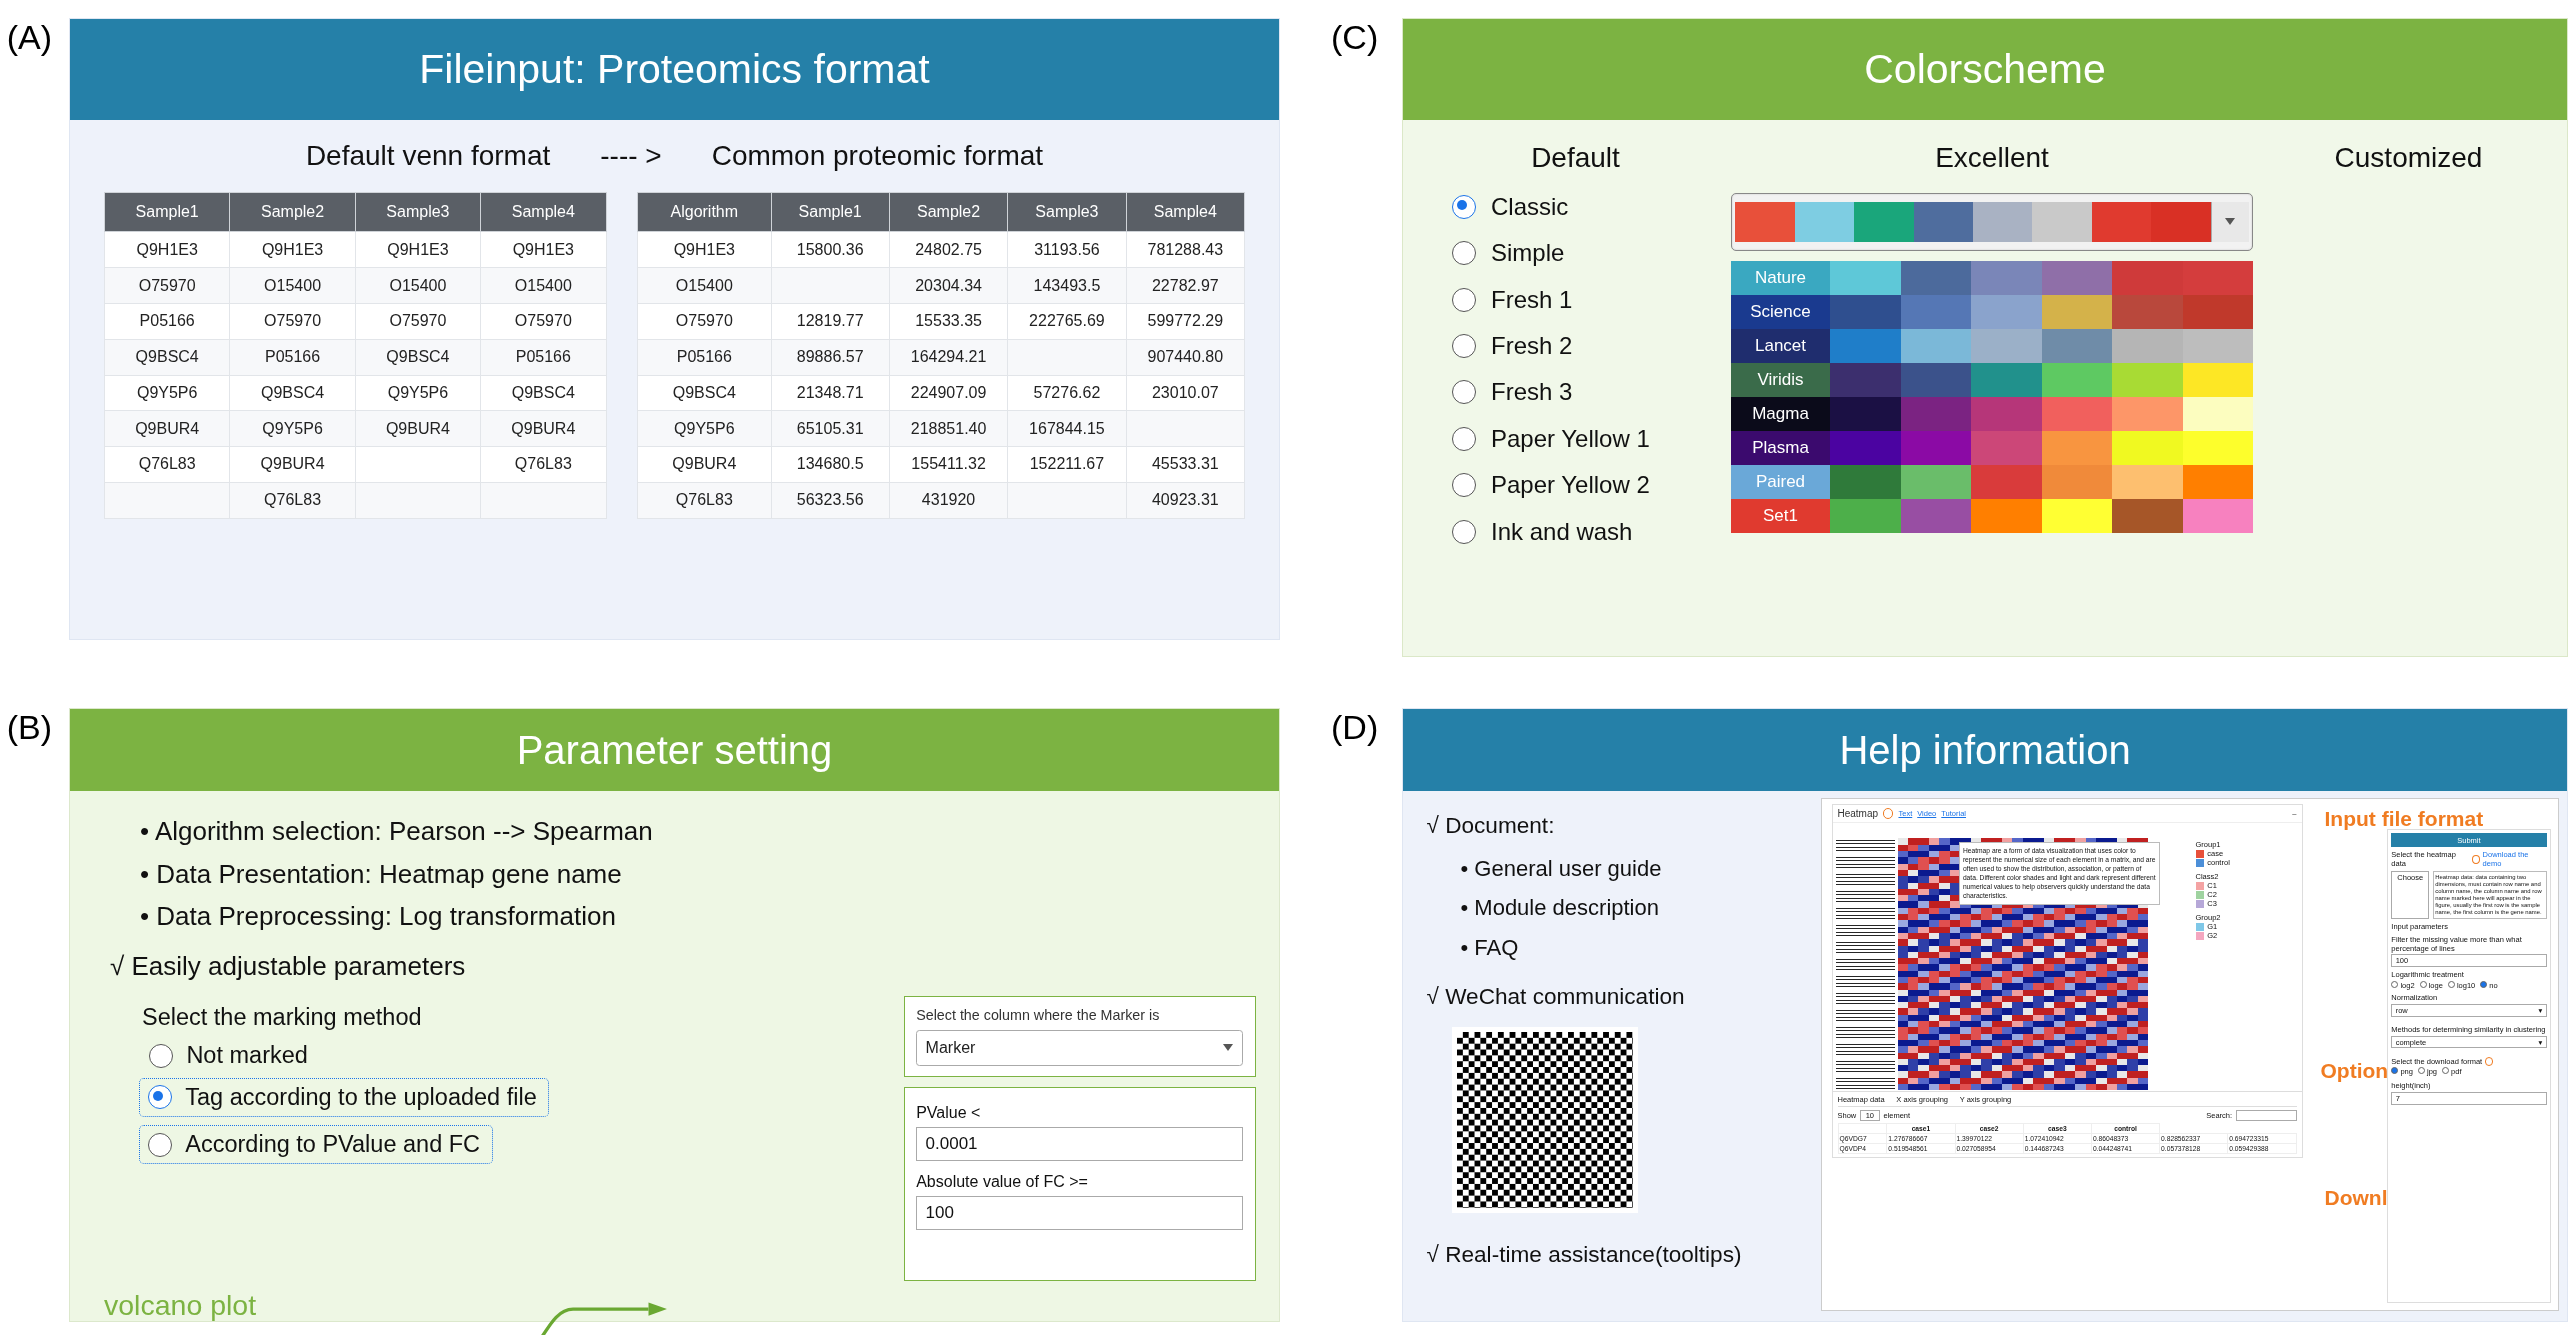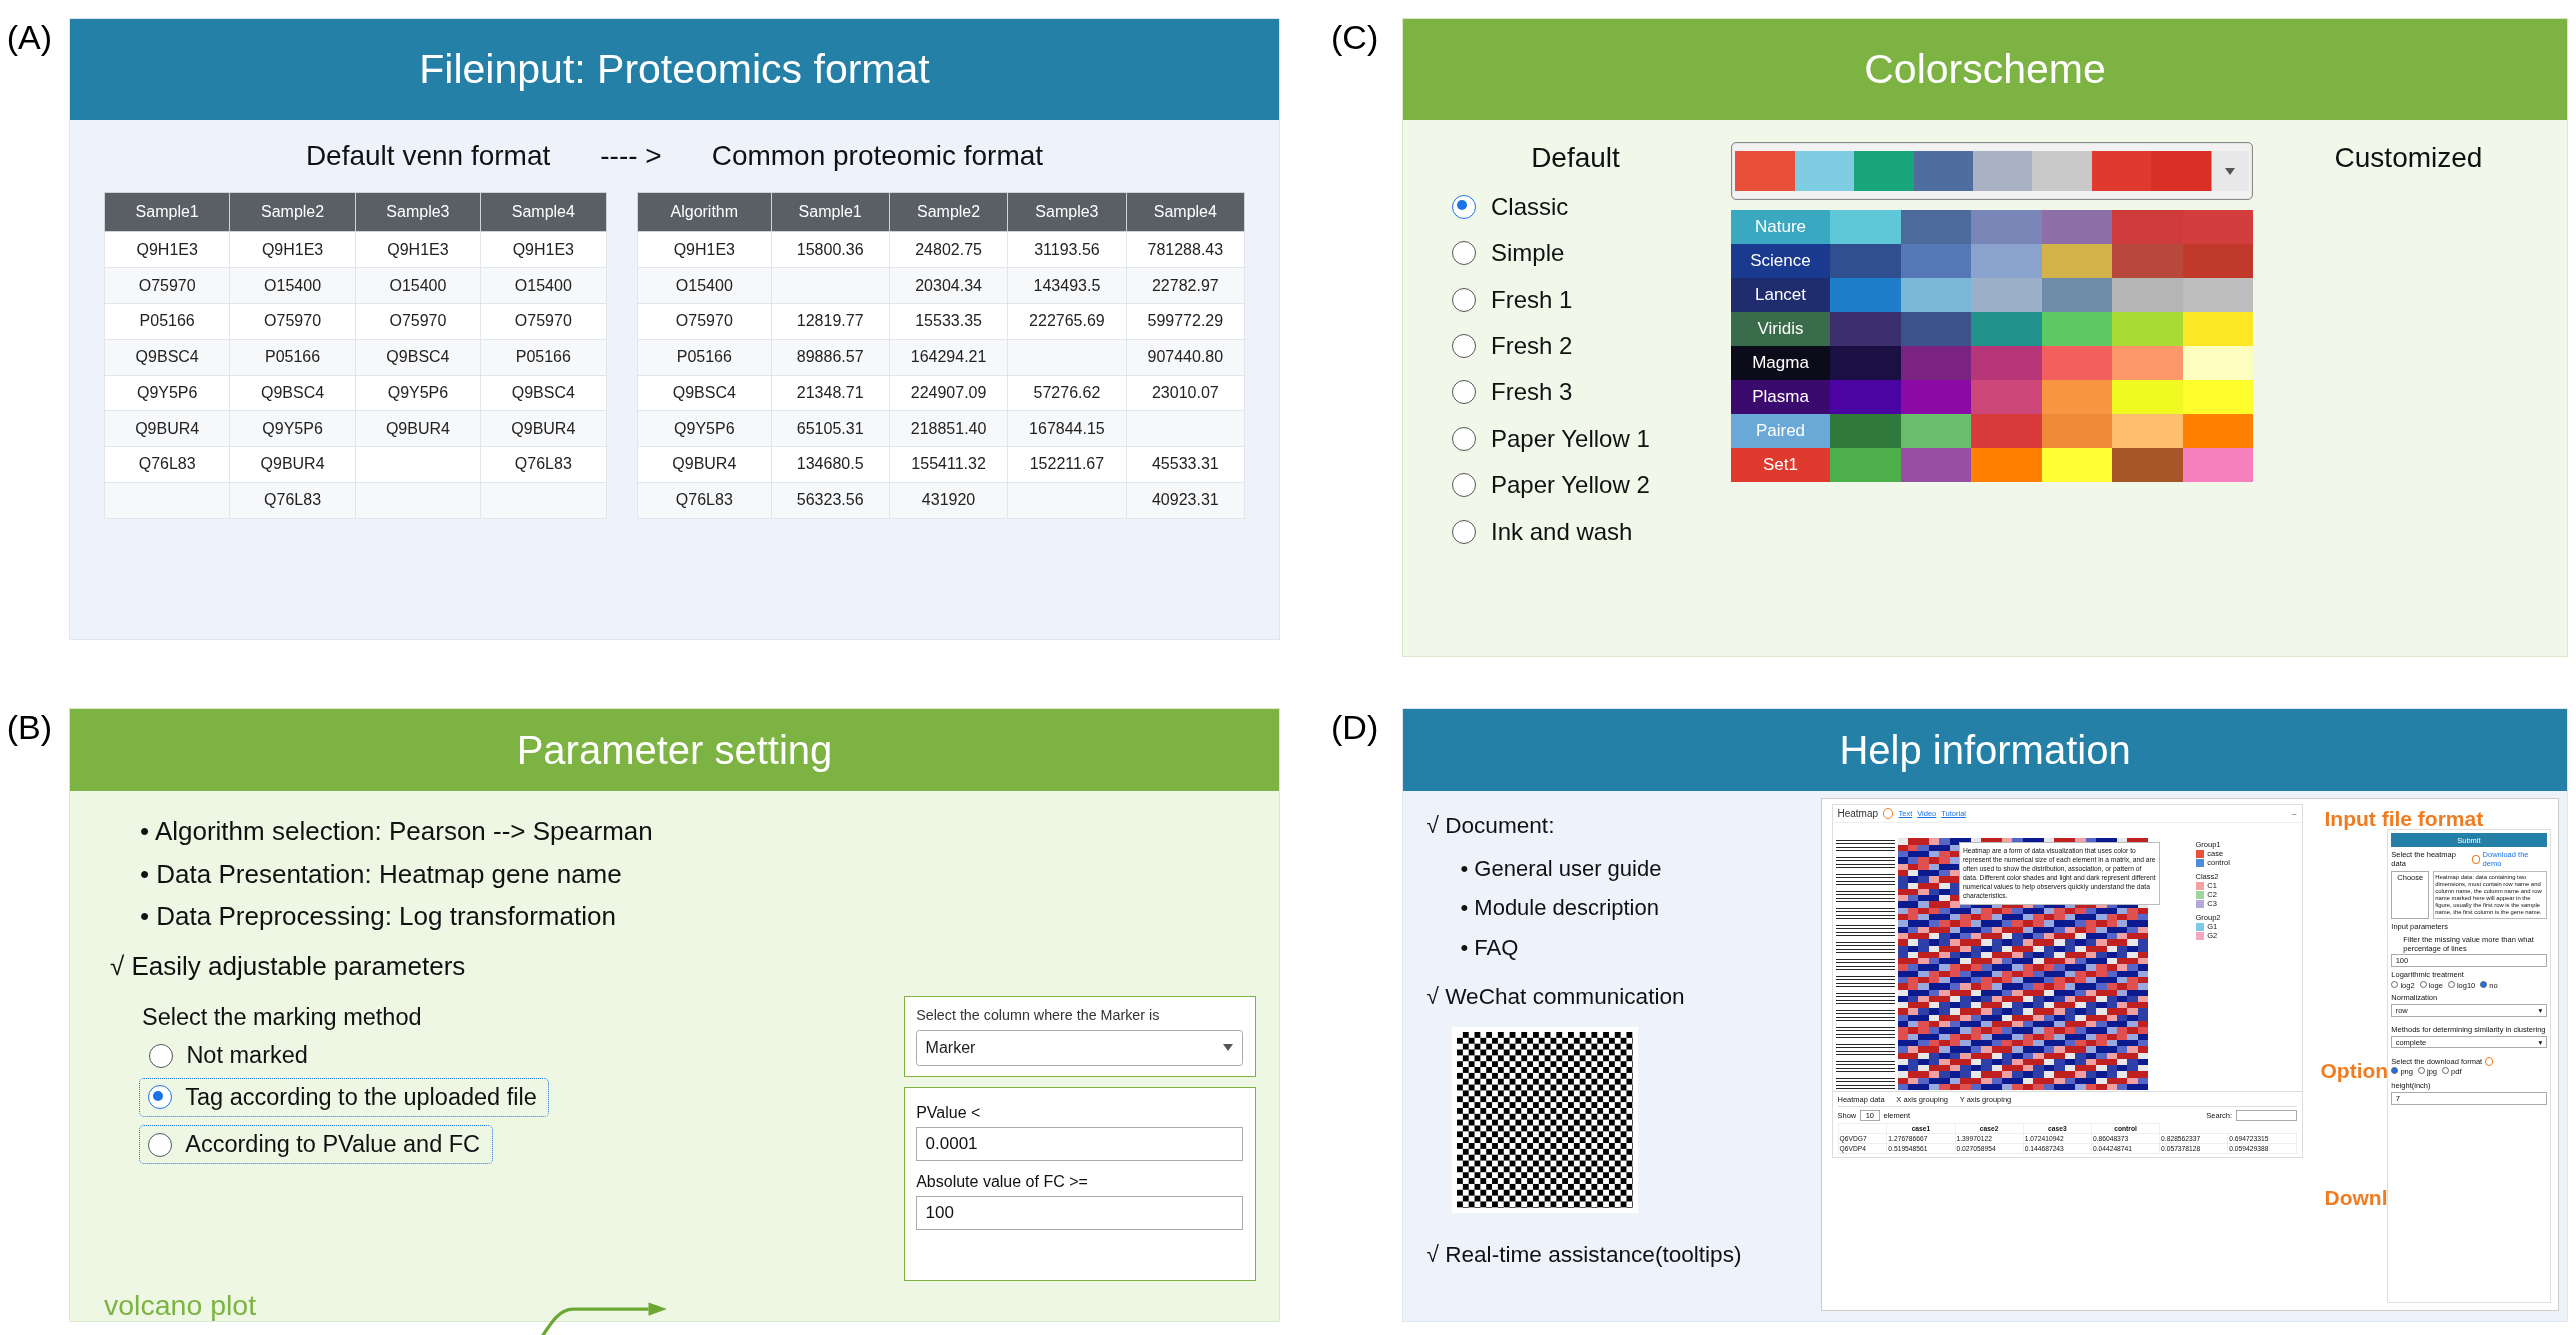--- a/index.html
+++ b/index.html
@@ -330,20 +330,21 @@
             <span class="radio"></span>
             <span>Paper Yellow 2</span>
           </div>
           <div class="c-radio">
             <span class="radio"></span>
             <span>Ink and wash</span>
           </div>
         </div>
     </div>
     <div class="c-mid">
+      <div class="c-col-title">Excellent</div>
       <div class="swatchbar">
         <div id="previewSwatches" style="display:flex;flex:1;height:40px;">
             <span class="sw" style="background: rgb(232, 80, 58); flex: 1 1 0%;"></span>
             <span class="sw" style="background: rgb(126, 205, 226); flex: 1 1 0%;"></span>
             <span class="sw" style="background: rgb(26, 166, 123); flex: 1 1 0%;"></span>
             <span class="sw" style="background: rgb(79, 109, 158); flex: 1 1 0%;"></span>
             <span class="sw" style="background: rgb(169, 178, 195); flex: 1 1 0%;"></span>
             <span class="sw" style="background: rgb(201, 201, 201); flex: 1 1 0%;"></span>
             <span class="sw" style="background: rgb(224, 58, 47); flex: 1 1 0%;"></span>
             <span class="sw" style="background: rgb(217, 48, 37); flex: 1 1 0%;"></span>
@@ -1606,21 +1607,21 @@
         <div style="display:flex;align-items:center;gap:2.5px;">
           <span>Select the heatmap data</span>
           <span style="width:6.7px;height:6.7px;border:1.7px solid #f07c22;border-radius:50%;display:inline-block;"></span>
           <span style="color:#1a73e8;">Download the demo</span>
         </div>
         <div style="display:flex;gap:3.4px;margin-top:2.5px;">
           <span style="border:0.8px solid #aaa;padding:0.8px 5px;">Choose</span>
           <span style="flex:1;border:0.8px solid #bbb;background:#fff;font-size:5.9px;line-height:1.2;padding:1.7px;">Heatmap data: data containing two dimensions, must contain row name and column name, the column name and row name marked here will appear in the figure, usually the first row is the sample name, the first column is the gene name.</span>
         </div>
         <div style="margin-top:3.4px;">Input parameters</div>
-        <div style="margin-top:3.4px;margin-left:12px;">Filter the missing value more than what percentage of lines</div>
+        <div style="margin-top:3.4px;">Filter the missing value more than what percentage of lines</div>
         <div style="border:0.8px solid #aaa;padding:0.8px 3.4px;margin-top:1.7px;">100</div>
         <div style="margin-top:3.4px;">Logarithmic treatment</div>
         <div style="display:flex;gap:5px;margin-top:1.7px;" id="logOpts">
             <span><span style="display:inline-block;width:5px;height:5px;border:0.8px solid #666;border-radius:50%;background:#fff;"></span> log2</span>
             <span><span style="display:inline-block;width:5px;height:5px;border:0.8px solid #666;border-radius:50%;background:#fff;"></span> loge</span>
             <span><span style="display:inline-block;width:5px;height:5px;border:0.8px solid #666;border-radius:50%;background:#fff;"></span> log10</span>
             <span><span style="display:inline-block;width:5px;height:5px;border:0.8px solid #666;border-radius:50%;background:#1a73e8;"></span> no</span>
           </div>
         <div style="margin-top:3.4px;">Normalization</div>
         <div style="border:0.8px solid #aaa;padding:0.8px 3.4px;margin-top:1.7px;display:flex;justify-content:space-between;">

